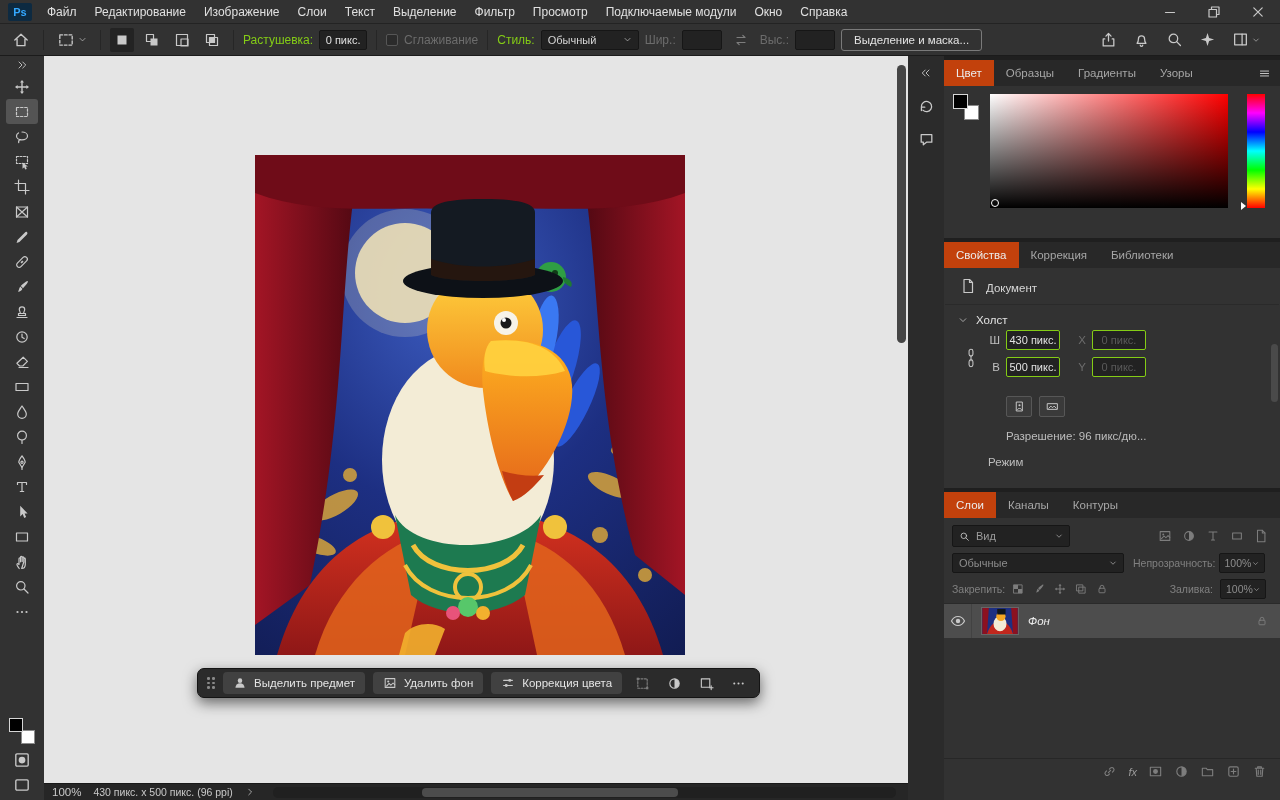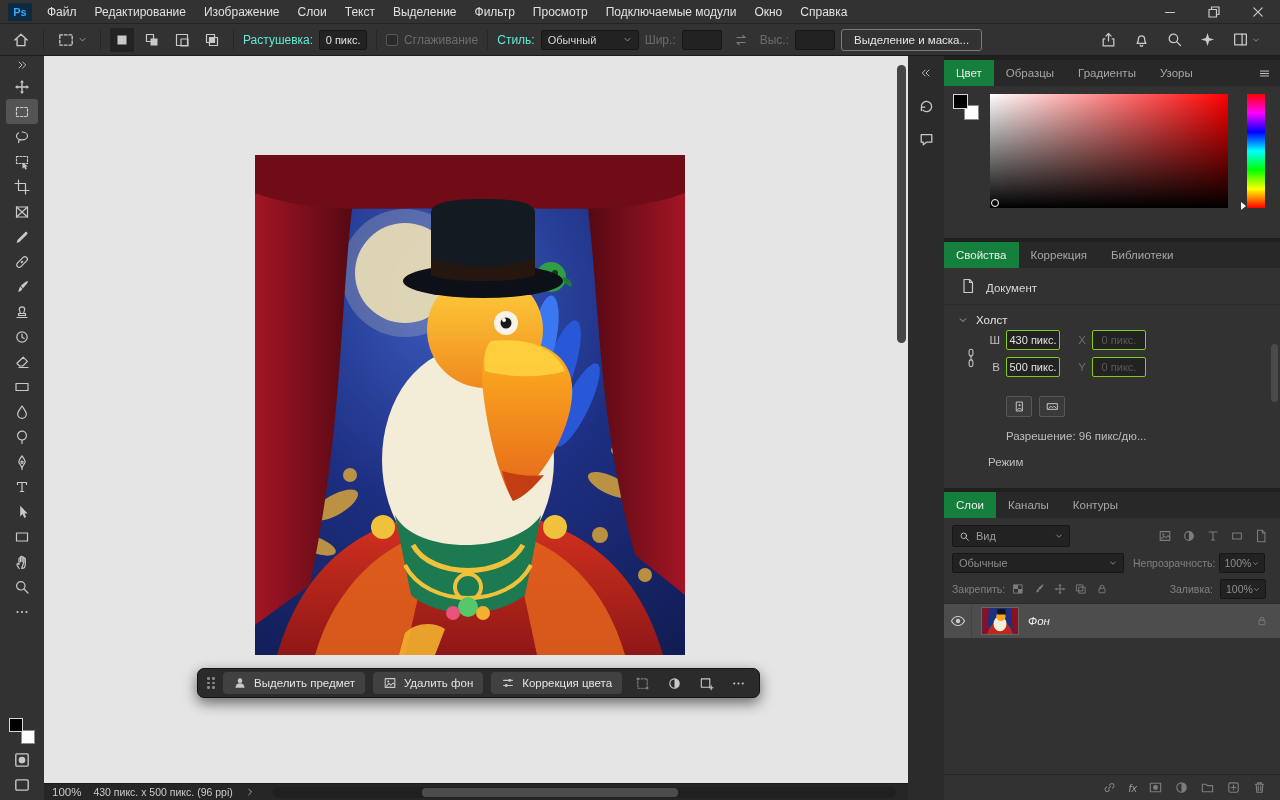--- a/index.html
+++ b/index.html
@@ -24,21 +24,21 @@
   .win-btn{width:44px;height:24px;display:flex;align-items:center;justify-content:center}
 
   
   .optionsbar{position:absolute;top:24px;left:0;right:0;height:32px;background:#323232;
     border-bottom:1px solid #1b1b1b;display:flex;align-items:center;padding:0 8px;gap:6px;z-index:5}
   .opt-sep{width:1px;height:20px;background:#262626;margin:0 3px}
   .opt-btn{width:26px;height:26px;display:flex;align-items:center;justify-content:center;border-radius:3px}
   .tool-preset{display:flex;align-items:center;gap:3px;padding:2px 4px;border-radius:3px}
   .mode-btn{width:24px;height:24px;display:flex;align-items:center;justify-content:center;border-radius:2px}
   .mode-btn.active{background:#232323}
-  .opt-label{color:#5eead4;white-space:nowrap}
+  .opt-label{color:#84cc16;white-space:nowrap}
   .opt-label.dis{color:#6c6c6c}
   .opt-input{width:48px;height:20px;background:#222;border:1px solid #161616;border-radius:2px;
     color:#e0e0e0;font-size:11px;line-height:18px;text-align:center}
   .opt-input.short{width:40px}
   .opt-input.dis{color:#555}
   .opt-select{min-width:98px;height:20px;background:#222;border:1px solid #161616;border-radius:2px;
     display:flex;align-items:center;justify-content:space-between;padding:0 6px;font-size:11px}
   .checkbox{width:12px;height:12px;border:1px solid #565656;border-radius:2px;background:#2b2b2b}
   .sm-btn{height:22px;border:1px solid #7a7a7a;border-radius:3px;padding:0 12px;display:flex;
     align-items:center;color:#e4e4e4;font-size:11.5px;white-space:nowrap;margin-left:0}
@@ -84,21 +84,21 @@
   .dock{position:absolute;left:908px;top:56px;bottom:0;width:36px;background:#2b2b2b;z-index:4;
     display:flex;flex-direction:column;align-items:center;padding-top:5px;gap:9px}
   .dock-btn{width:24px;height:24px;display:flex;align-items:center;justify-content:center;border-radius:3px}
 
   
   .rightcol{position:absolute;left:944px;top:56px;bottom:0;width:336px;background:#1f1f1f;
     display:flex;flex-direction:column;gap:4px;padding-top:4px;z-index:4}
   .panel{background:#323232}
   .ptabs{height:26px;background:#282828;display:flex;align-items:stretch}
   .ptab{padding:0 12px;display:flex;align-items:center;color:#a6a6a6;font-size:11.5px;white-space:nowrap}
-  .ptab.active{background:#15803d;color:#ececec}
+  .ptab.active{background:#c2410c;color:#ececec}
   .pmenu{margin-left:auto;display:flex;align-items:center;padding-right:9px}
 
   
   .color-body{position:relative;height:152px}
   .cp-swatches{position:absolute;left:9px;top:8px;width:26px;height:26px}
   .sat-square{position:absolute;left:46px;top:8px;width:238px;height:114px;
     background:linear-gradient(to top,#000,rgba(0,0,0,0)),linear-gradient(to right,#fff,#f00)}
   .sat-marker{position:absolute;left:47px;top:113px;width:8px;height:8px;border:1.5px solid #fff;border-radius:50%}
   .hue-strip{position:absolute;right:15px;top:8px;width:18px;height:114px;
     background:linear-gradient(to bottom,#f00,#f0f,#00f,#0ff,#0f0,#ff0,#f00)}
@@ -140,21 +140,21 @@
     display:flex;align-items:center;justify-content:space-between;padding:0 5px;color:#8d8d8d;font-size:10.5px}
   .lrow3{display:flex;align-items:center;margin:0 8px 4px;gap:4px}
   .lockics{display:flex;gap:3px}
   .lockic{width:18px;height:18px;display:flex;align-items:center;justify-content:center}
   .layer-list{border-top:1px solid #2a2a2a}
   .layer-row{height:34px;background:#4d4d4d;display:flex;align-items:center}
   .eye-cell{width:28px;height:100%;display:flex;align-items:center;justify-content:center;border-right:1px solid #424242}
   .thumb{margin:0 9px;border:1px solid #666;display:block}
   .lname{font-style:italic;color:#ececec;font-size:11.5px}
   .llock{margin-left:auto;margin-right:12px}
-  .lbottom{position:absolute;left:0;right:0;bottom:0;height:26px;background:#323232;border-top:1px solid #272727;
+  .lbottom{position:absolute;left:0;right:0;bottom:16px;height:26px;background:#323232;border-top:1px solid #272727;
     display:flex;align-items:center;justify-content:flex-end;gap:11px;padding:0 13px}
   .fx-label{color:#9a9a9a;font-size:11px;font-style:italic}
 </style>
 </head>
 <body>
 
 <div class="app">
 
   <header class="menubar">
     <div class="ps-logo">Ps</div>

